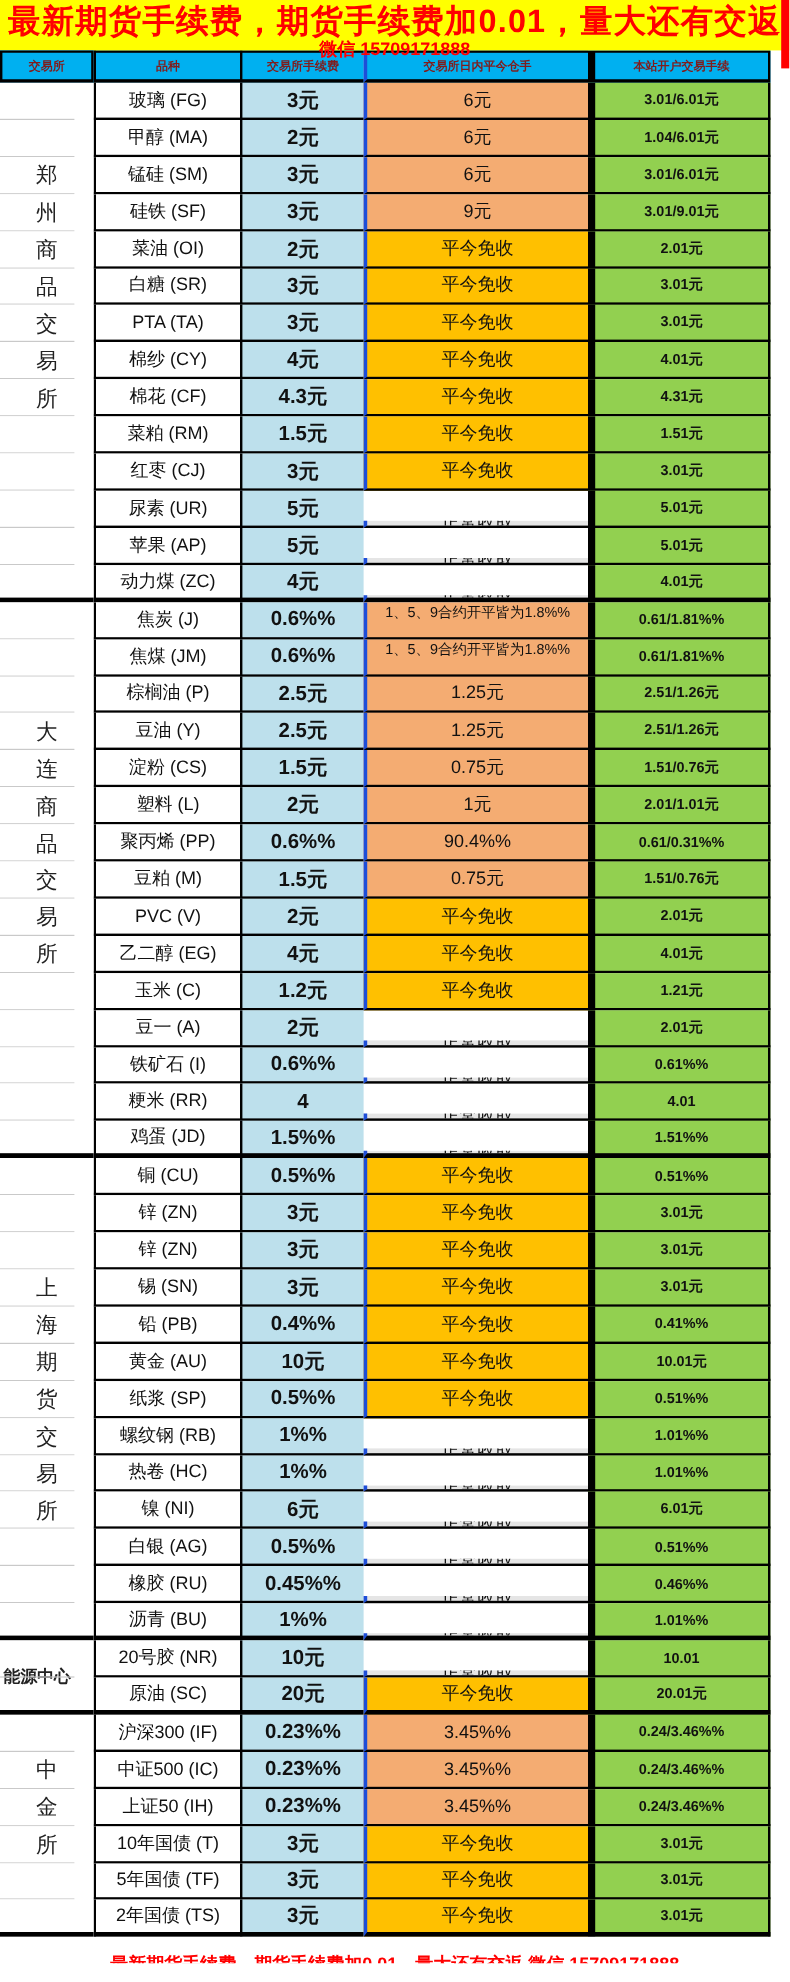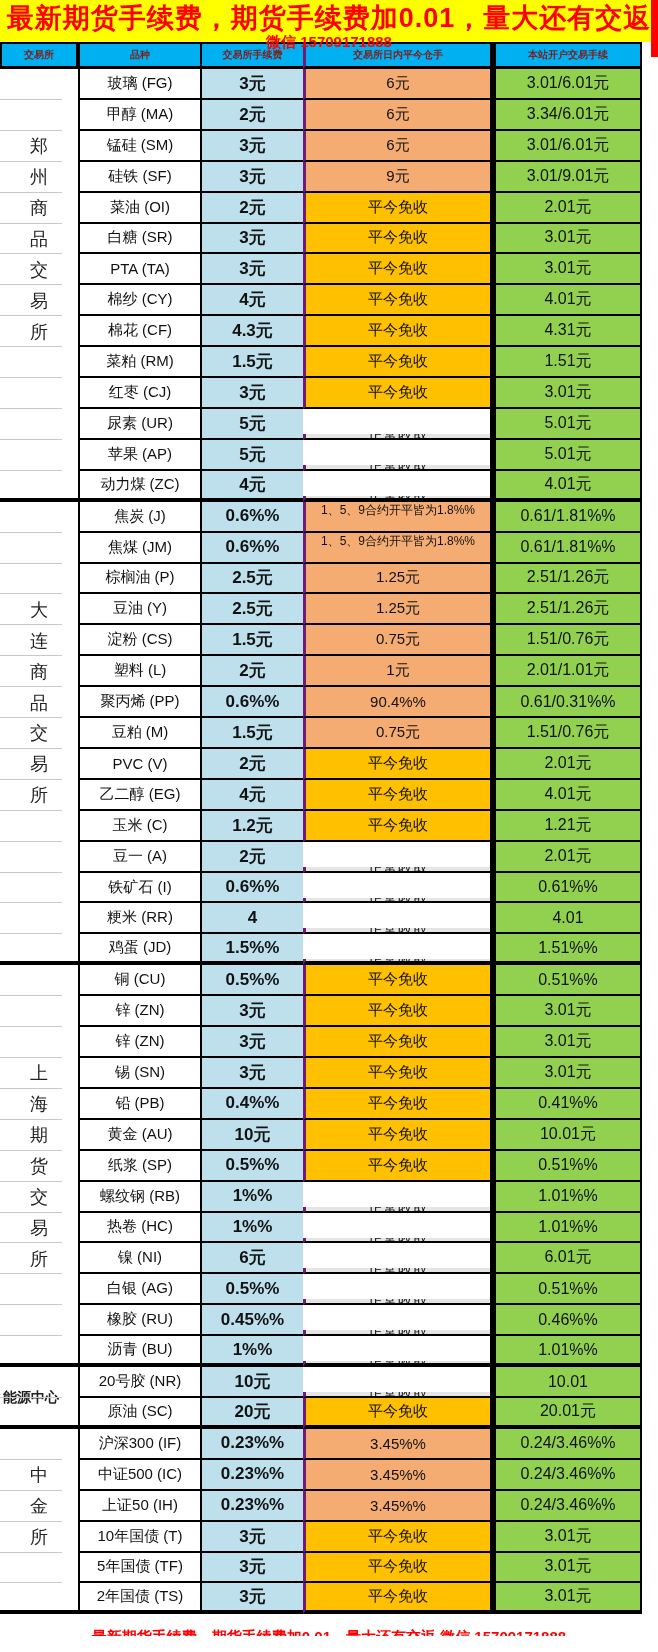--- a/index.html
+++ b/index.html
@@ -17,22 +17,22 @@
   .banner-title{padding-top:3px; font-size:27px; line-height:30px; font-weight:bold; color:var(--red); letter-spacing:1px;}
   .banner-sub{font-size:15px; line-height:17px; font-weight:bold; color:var(--red);}
   .red-sliver{position:absolute; top:0; right:0; width:7px; height:57px; background:var(--red);}
 
   
   .row, .header-row{display:flex; width:654px;}
   .c{display:flex; align-items:center; justify-content:center; overflow:hidden; text-align:center;}
   .c1{width:78px; position:relative; background:#fff;}
   .c2{width:122px; background:#fff; border-left:2px solid #000; border-bottom:2px solid #000; font-size:15px;}
   .c3{width:103px; background:var(--fee-blue); border-left:2px solid #000; border-bottom:2px solid #000; font-size:17px; font-weight:bold;}
-  .c4{width:187px; background:#fff; border-left:3px solid #701a75; border-bottom:2px solid #000; font-size:15px;}
-  .c5{width:152px; background:var(--green); border-left:6px solid #000; border-right:2px solid #000; border-bottom:2px solid #000; font-size:16px; font-weight:400;}
+  .c4{width:187px; background:#fff; border-left:3px solid #1d4ed8; border-bottom:2px solid #000; font-size:15px;}
+  .c5{width:152px; background:var(--green); border-left:6px solid #000; border-right:2px solid #000; border-bottom:2px solid #000; font-size:12px; font-weight:700;}
 
   .header-row{height:27px;}
   .header-row .c{background:var(--hdr-blue); font-weight:bold; font-size:10px; border-top:2px solid #000; border-bottom:3px solid #000; color:#7f1d1d;text-align:right;}
   .header-row .c1{border-left:2px solid #000; border-right:2px solid #000;}
 
   .row{height:30.92px;}
   .row .c1::after{content:""; position:absolute; left:0; right:16px; bottom:0; border-bottom:1px solid var(--hairline);}
   .row .c1 .xlabel{font-size:18px; color:#222;}
   .row .c1.span2{overflow:visible; z-index:2;}
   .row .c1.span2 .xlabel{position:absolute; left:0; top:0; width:62px; height:61px; display:flex; align-items:center; justify-content:center; font-size:14px; font-weight:bold; white-space:nowrap;}
@@ -78,21 +78,21 @@
     <div class="c c5">3.01/6.01元</div>
   </div>
 
   <div class="row">
     <div class="c c1">
             <span class="xlabel"></span>
           </div>
     <div class="c c2">甲醇 (MA)</div>
     <div class="c c3">2元</div>
     <div class="c c4 value">6元</div>
-    <div class="c c5">3.34/6.01元</div>
+    <div class="c c5">1.04/6.01元</div>
   </div>
 
   <div class="row">
     <div class="c c1">
             <span class="xlabel">郑</span>
           </div>
     <div class="c c2">锰硅 (SM)</div>
     <div class="c c3">3元</div>
     <div class="c c4 value">6元</div>
     <div class="c c5">3.01/6.01元</div>

